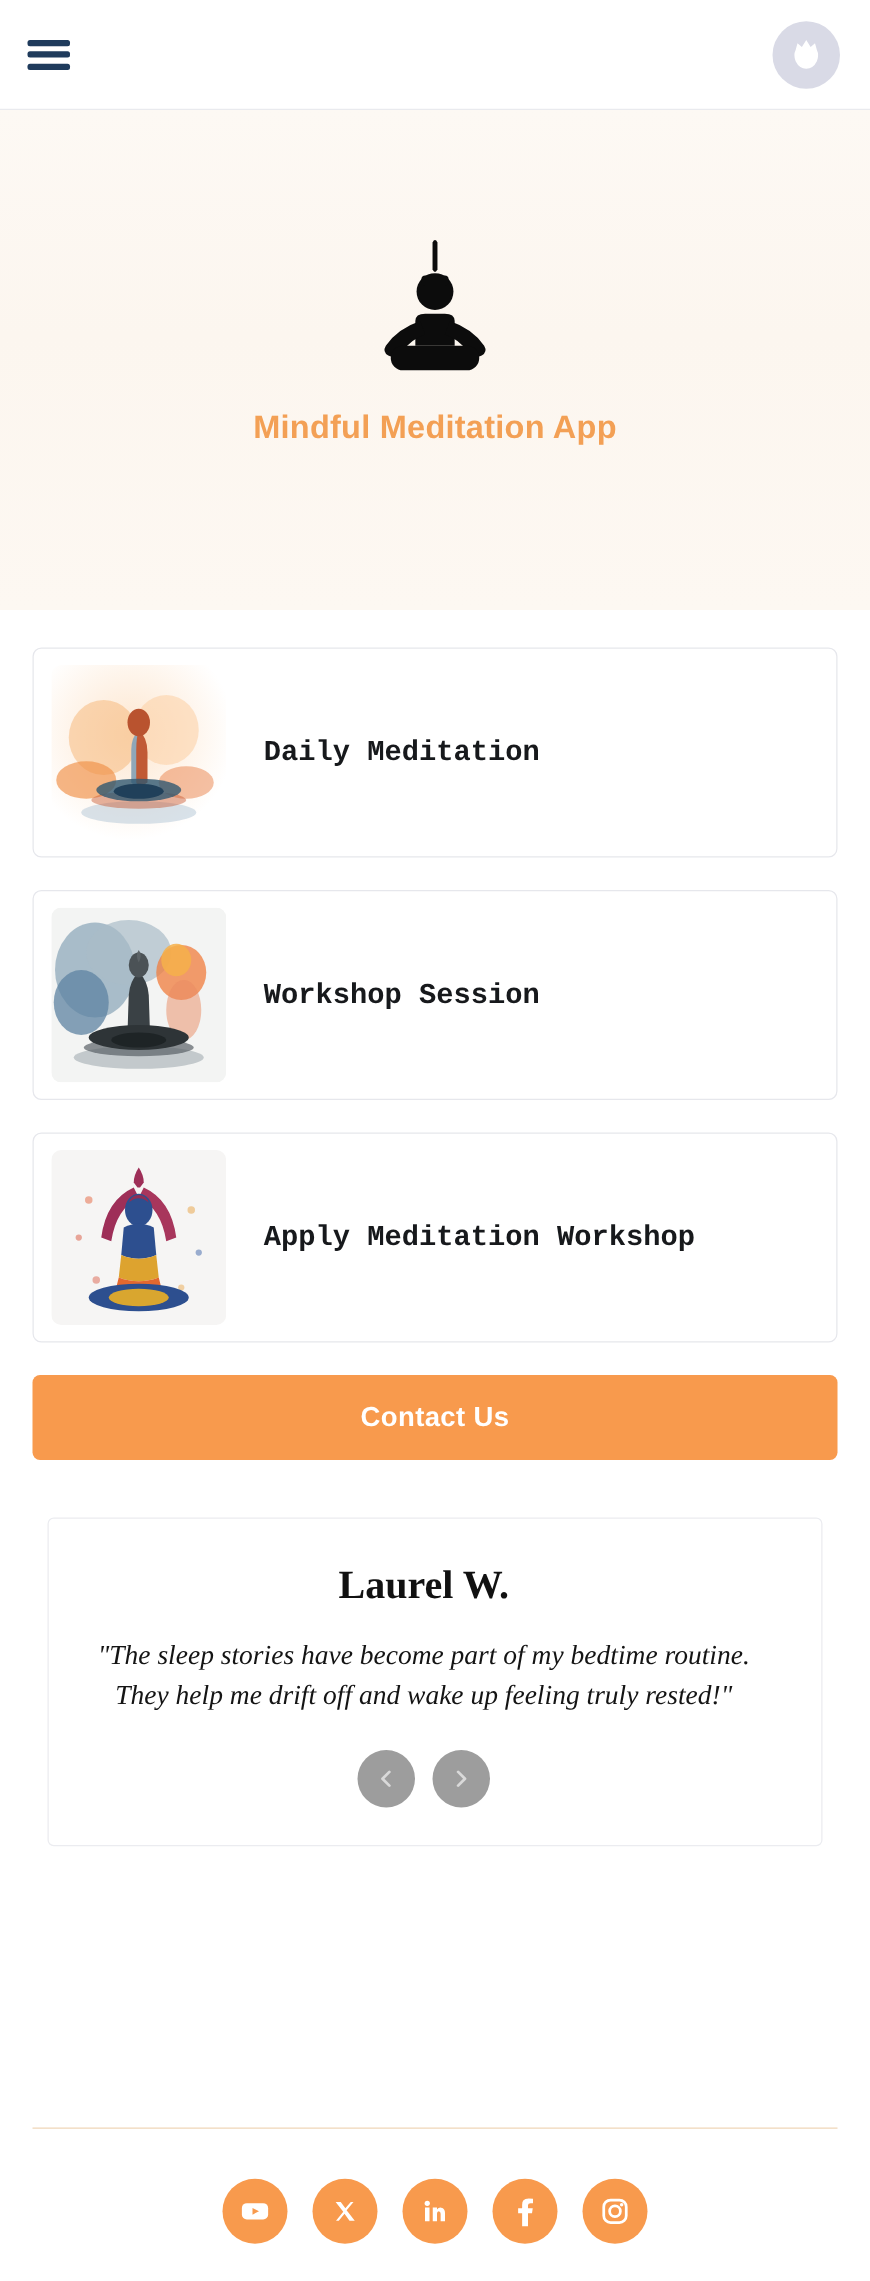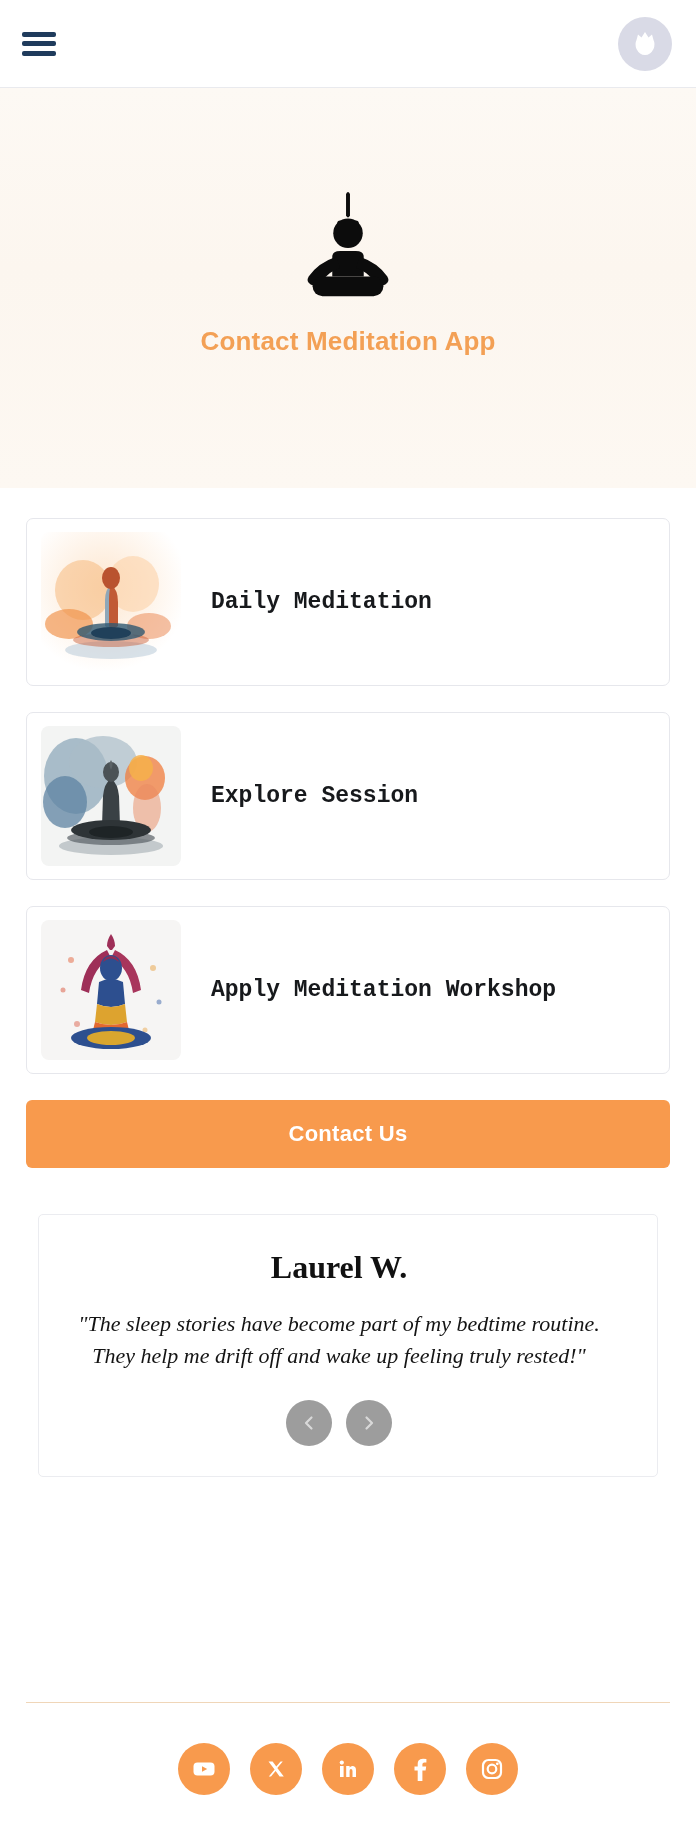--- a/index.html
+++ b/index.html
@@ -232,21 +232,21 @@
       <circle cx="60" cy="44" r="15" fill="#0c0c0c"></circle>
       <rect x="49" y="31" width="22" height="8" rx="3" fill="#0c0c0c"></rect>
 
       <path d="M44 68 Q44 62 52 62 L68 62 Q76 62 76 68 L76 88 L44 88 Z" fill="#0c0c0c"></path>
 
       <path d="M48 68 Q30 74 20 88 Q17 93 22 96 Q28 99 33 93 Q42 82 52 79 Z" fill="#0c0c0c"></path>
       <path d="M72 68 Q90 74 100 88 Q103 93 98 96 Q92 99 87 93 Q78 82 68 79 Z" fill="#0c0c0c"></path>
 
       <rect x="24" y="88" width="72" height="20" rx="10" fill="#0c0c0c"></rect>
     </svg>
-    <div class="hero-title">Contact Meditation App</div>
+    <div class="hero-title">Mindful Meditation App</div>
   </div>
 
   <div class="main">
 
     <div class="card">
       <div class="card-thumb">
         <svg viewBox="0 0 140 140">
           <defs>
             <radialGradient id="g1a" cx="45%" cy="40%" r="60%">
               <stop offset="0%" stop-color="#fde6cf"></stop>
@@ -282,21 +282,21 @@
           <ellipse cx="106" cy="82" rx="14" ry="24" fill="#e98a62" opacity="0.5"></ellipse>
           <ellipse cx="70" cy="120" rx="52" ry="9" fill="#9aa6ac" opacity="0.55"></ellipse>
           <ellipse cx="70" cy="112" rx="44" ry="7" fill="#5a6166" opacity="0.7"></ellipse>
           <path d="M70 52 q-7 6 -8 18 l-1 30 q9 6 18 0 l-1 -30 q-1 -12 -8 -18 z" fill="#3a4145"></path>
           <ellipse cx="70" cy="46" rx="8" ry="10" fill="#4b5256"></ellipse>
           <path d="M70 44 q-3 -6 0 -10 q3 4 0 10 z" fill="#5c6367"></path>
           <ellipse cx="70" cy="104" rx="40" ry="10" fill="#2e3437"></ellipse>
           <ellipse cx="70" cy="106" rx="22" ry="6" fill="#1e2426"></ellipse>
         </svg>
       </div>
-      <div class="card-label">Explore Session</div>
+      <div class="card-label">Workshop Session</div>
     </div>
 
     <div class="card">
       <div class="card-thumb">
         <svg viewBox="0 0 140 140">
           <rect width="140" height="140" fill="#f6f5f4"></rect>
           <circle cx="30" cy="40" r="3" fill="#e4643c" opacity="0.5"></circle>
           <circle cx="22" cy="70" r="2.5" fill="#d9553c" opacity="0.5"></circle>
           <circle cx="112" cy="48" r="3" fill="#e8a13f" opacity="0.5"></circle>
           <circle cx="118" cy="82" r="2.5" fill="#3b63a8" opacity="0.5"></circle>

